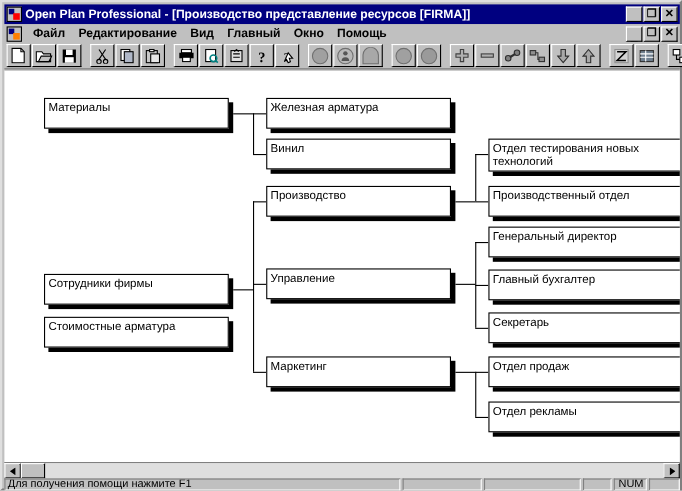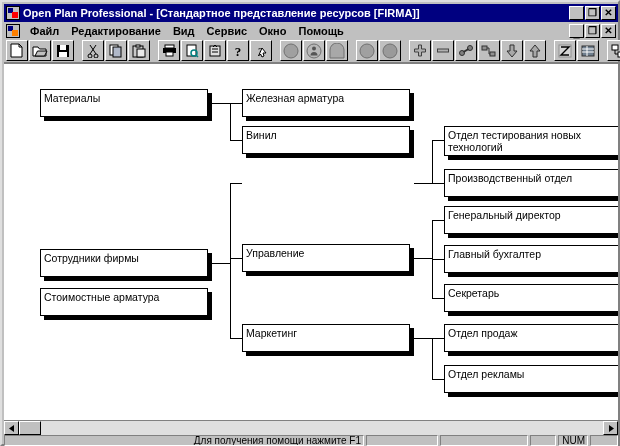--- a/index.html
+++ b/index.html
@@ -138,55 +138,55 @@
     gap:2px;
   }
   .spanel{
     background:#c0c0c0;
     border-left:1px solid #808080;border-top:1px solid #808080;
     border-right:1px solid #ffffff;border-bottom:1px solid #ffffff;
     box-sizing:border-box;
     font-size:10px;line-height:9px;color:#000;padding:0 2px;
     white-space:nowrap;overflow:hidden;
   }
-  .s-main{flex:1 1 auto;text-align:right;}
+  .s-main{flex:1 1 auto;}
   .s-a{flex:0 0 72px;}
   .s-b{flex:0 0 88px;}
   .s-c{flex:0 0 26px;}
   .s-num{flex:0 0 30px;text-align:right;}
   .s-d{flex:0 0 28px;}
 </style>
 </head>
 <body>
 
 <div class="app">
 
   <div class="titlebar">
     <div class="title-icon"></div>
-    <div class="title-text">Open Plan Professional - [Стандартное представление ресурсов [FIRMA]]</div>
+    <div class="title-text">Open Plan Professional - [Производство представление ресурсов [FIRMA]]</div>
     <div class="titlebtns">
       <div class="sysbtn min">
           <span class="gl">_</span>
         </div>
       <div class="sysbtn">
           <span class="gl">❐</span>
         </div>
       <div class="sysbtn">
           <span class="gl">✕</span>
         </div>
     </div>
   </div>
 
   <div class="menubar">
     <div class="menu-icon"></div>
     <div class="menuitems">
       <div class="menuitem">Файл</div>
       <div class="menuitem">Редактирование</div>
       <div class="menuitem">Вид</div>
-      <div class="menuitem">Сервис</div>
+      <div class="menuitem">Главный</div>
       <div class="menuitem">Окно</div>
       <div class="menuitem">Помощь</div>
     </div>
     <div class="mdibtns">
       <div class="sysbtn min">
           <span class="gl">_</span>
         </div>
       <div class="sysbtn">
           <span class="gl">❐</span>
         </div>
@@ -409,20 +409,23 @@
       </div>
 
       <div class="node" style="left:238px;top:62px;width:168px;height:28px;">
         <span>Винил</span>
       </div>
 
       <div class="node" style="left:440px;top:62px;width:178px;height:30px;">
         <span>Отдел тестирования новых технологий</span>
       </div>
 
+      <div class="node" style="left:238px;top:105px;width:168px;height:28px;">
+        <span>Производство</span>
+      </div>
 
       <div class="node" style="left:440px;top:105px;width:178px;height:28px;">
         <span>Производственный отдел</span>
       </div>
 
       <div class="node" style="left:440px;top:142px;width:178px;height:28px;">
         <span>Генеральный директор</span>
       </div>
 
       <div class="node" style="left:238px;top:180px;width:168px;height:28px;">

